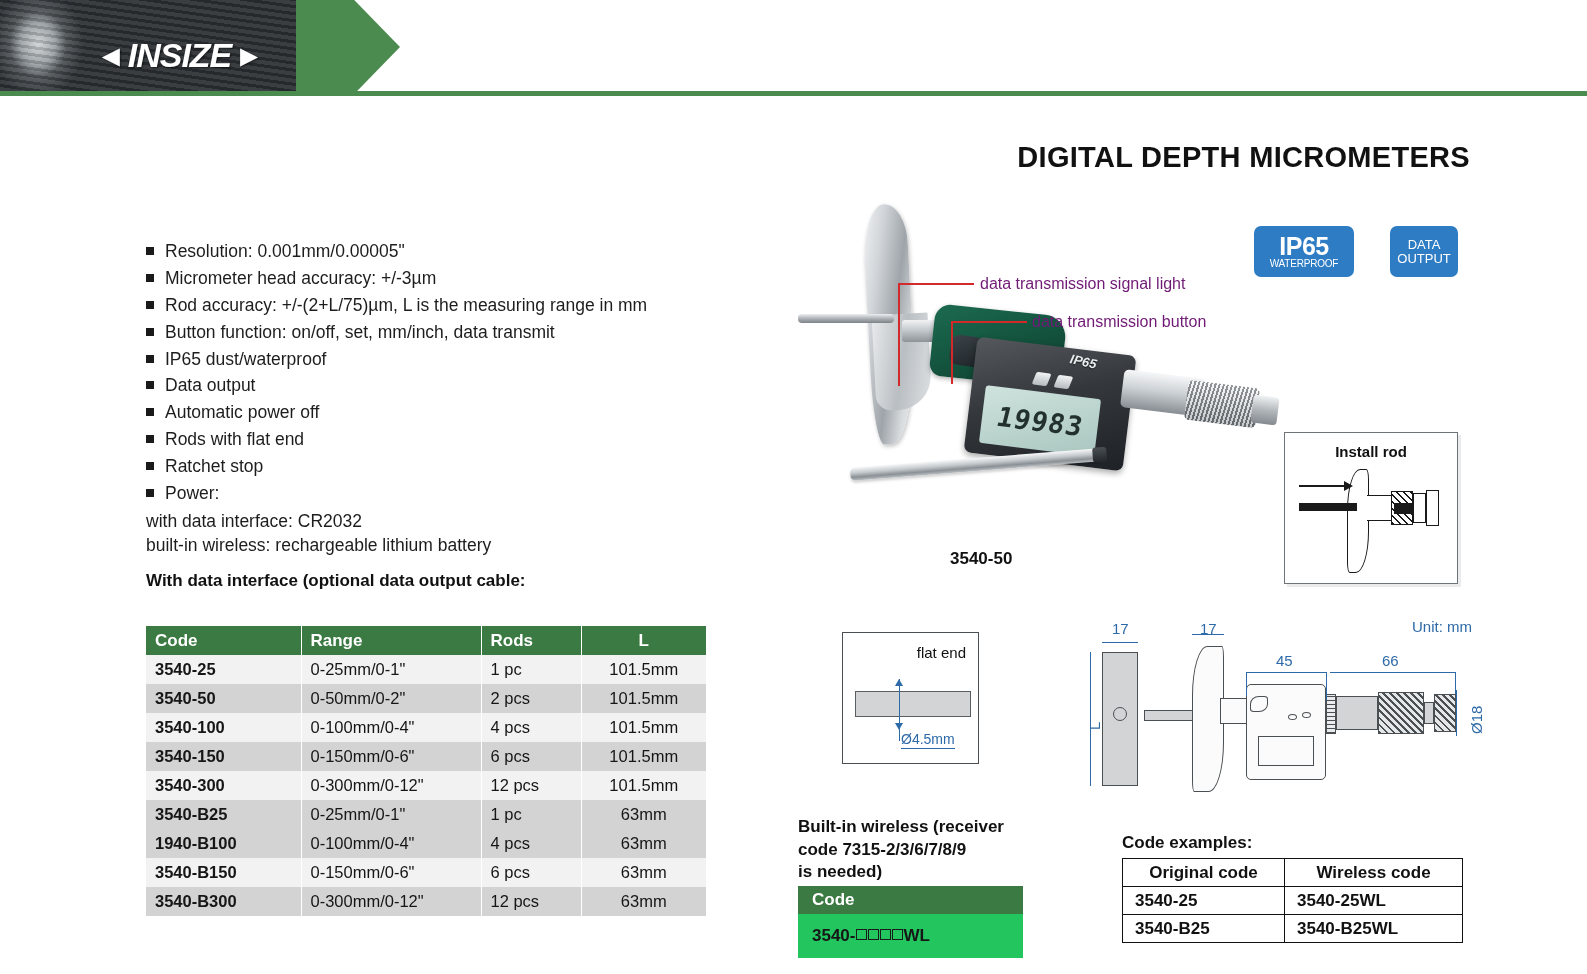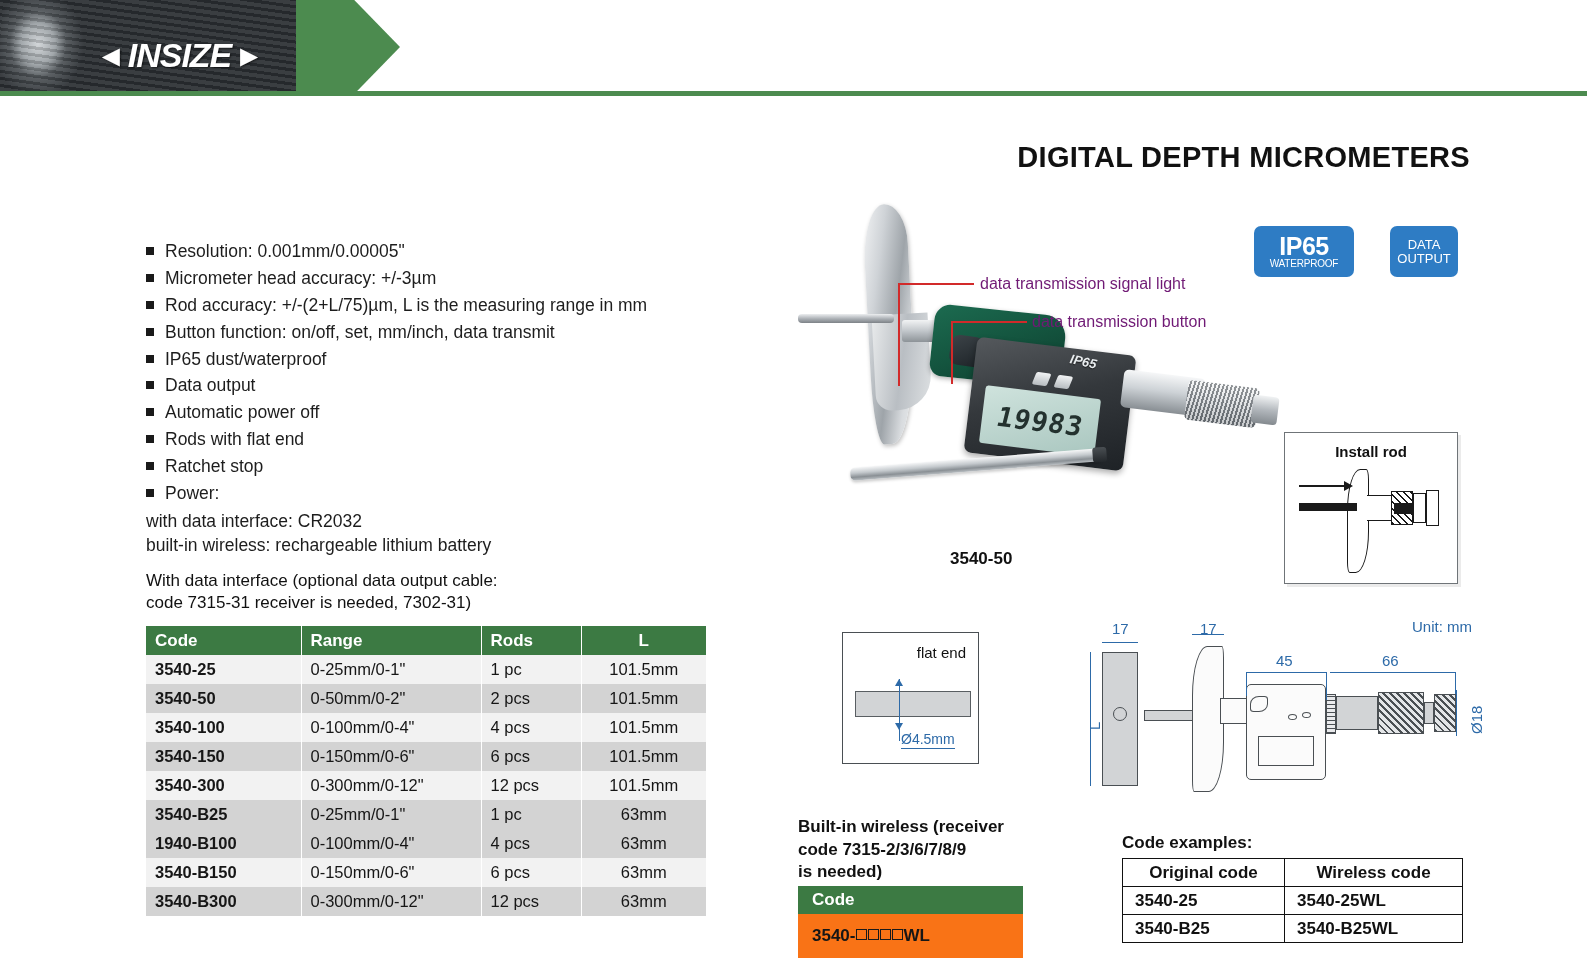--- a/index.html
+++ b/index.html
@@ -54,21 +54,21 @@
   .spec-bullet {
     width: 8px; height: 8px; background: #1a1a1a; flex: 0 0 8px;
     margin-right: 11px; position: relative; top: -2px;
   }
   .spec-text { font-size: 17.5px; line-height: 1.28; color: #1d1d1d; }
   .spec-sub { font-size: 17.5px; line-height: 1.4; color: #1d1d1d; }
 
   
   .tbl-caption {
     position: absolute; left: 146px; top: 570px;
-    font-size: 17px; font-weight: normal; line-height: 1.32; color: #111; width: 560px;
+    font-size: 17px; font-weight: bold; line-height: 1.32; color: #111; width: 560px;
   }
   .maintable { position: absolute; left: 146px; top: 626px; width: 560px; border-collapse: collapse; }
   .maintable th, .maintable td {
     font-size: 16.5px; height: 29px; padding: 0 9px; text-align: left; border: none;
   }
   .maintable thead th { background: #3c7a43; color: #fff; font-weight: bold; font-size: 17px; }
   .maintable thead th.c-l { text-align: center; }
   .maintable tbody td { color: #161616; }
   .maintable tbody td.code { font-weight: bold; }
   .maintable tbody td.rods { text-align: left; }
@@ -82,21 +82,21 @@
   .maintable tbody td.sep2, .maintable tbody td.sep3, .maintable tbody td.sep4 { border-left: 1.5px solid #ffffff; }
   .maintable thead th.sep2, .maintable thead th.sep3, .maintable thead th.sep4 { border-left: 1.5px solid #ffffff; }
 
   
   .wl-caption {
     position: absolute; left: 798px; top: 816px;
     font-size: 17px; font-weight: bold; line-height: 1.33; color: #111; width: 260px;
   }
   .wltable { position: absolute; left: 798px; top: 886px; width: 225px; border-collapse: collapse; }
   .wltable th { background: #3c7a43; color: #fff; font-size: 17px; font-weight: bold; text-align: left; padding: 0 14px; height: 28px; }
-  .wltable td { background: #f97316; color: #161616; font-size: 17px; font-weight: bold; text-align: left; padding: 12px 14px; height: 29px; }
+  .wltable td { background: #22c55e; color: #161616; font-size: 17px; font-weight: bold; text-align: left; padding: 12px 14px; height: 29px; }
   .box-ph {
     display: inline-block; width: 11px; height: 11px;
     border: 1.4px solid #1a1a1a; margin: 0 .5px; vertical-align: 1px;
   }
 
   
   .ce-caption { position: absolute; left: 1122px; top: 833px; font-size: 17px; font-weight: bold; color: #111; }
   .cetable { position: absolute; left: 1122px; top: 858px; border-collapse: collapse; }
   .cetable th, .cetable td {
     border: 1.6px solid #111; font-size: 17px; font-weight: bold; height: 28px; color: #111;
@@ -328,21 +328,20 @@
     <div class="spec-row">
         <span class="spec-bullet"></span>
         <span class="spec-text">Power:</span>
       </div>
     <div class="spec-sub">with data interface: CR2032</div>
     <div class="spec-sub">built-in wireless: rechargeable lithium battery</div>
   </div>
 
   <div class="tbl-caption">
     <div>With data interface (optional data output cable:</div>
-    <div>code 7315-31 receiver is needed, 7302-31)</div>
   </div>
 
   <table class="maintable">
     <thead>
       <tr>
         <th class="col1">Code</th>
         <th class="col2 sep2">Range</th>
         <th class="col3 sep3">Rods</th>
         <th class="col4 sep4 c-l">L</th>
       </tr>

